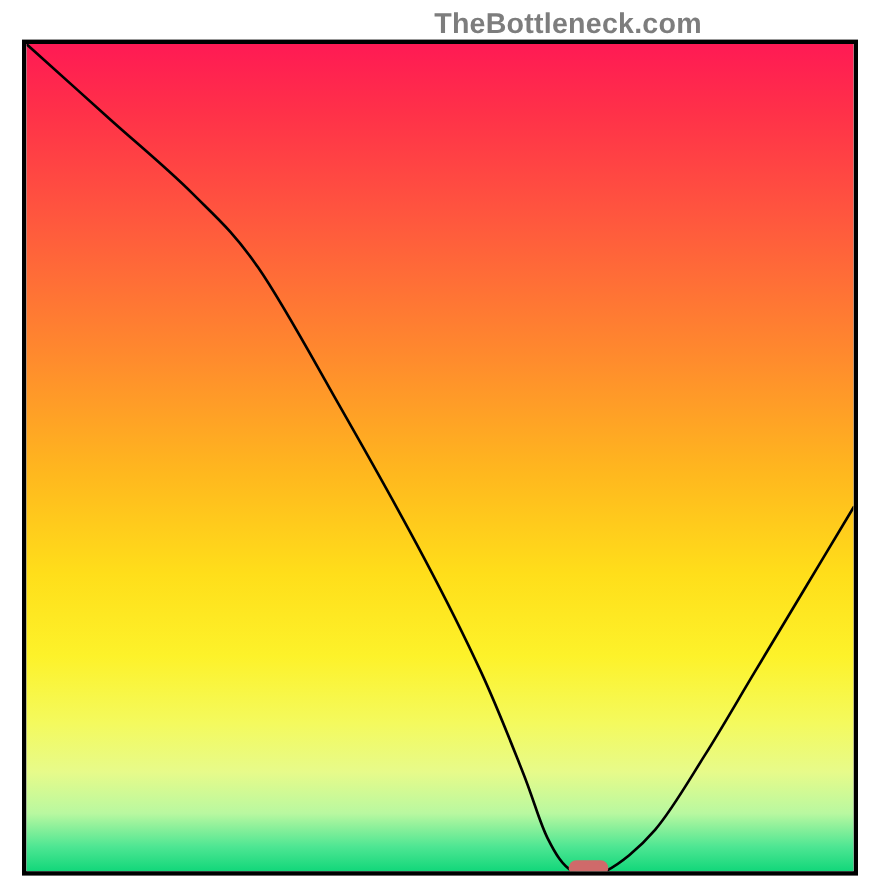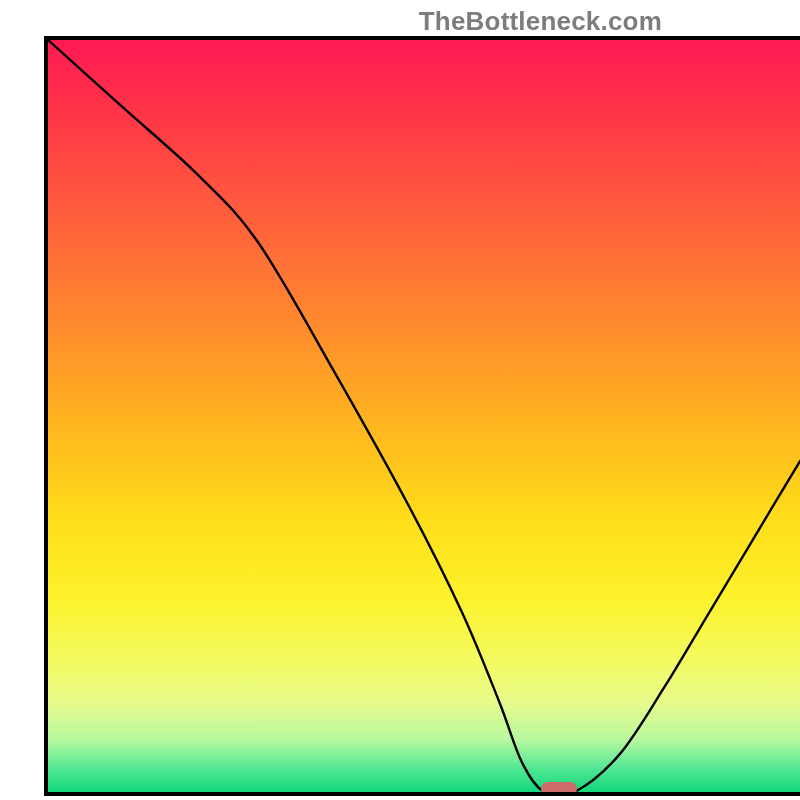--- a/index.html
+++ b/index.html
@@ -2,21 +2,20 @@
 <html><head>
 <meta charset="utf-8">
 <style>
   * { margin: 0; padding: 0; box-sizing: border-box; }
   html, body { width: 800px; height: 800px; overflow: hidden; background: #fff; }
   .stage {
     position: relative;
     width: 658px;
     height: 800px;
     background: #fff;
-    margin-left: 24px;
   }
   .plot {
     position: absolute;
     left: 20px;
     top: 36px;
     width: 760px;
     height: 760px;
     border: 4px solid #000;
     box-sizing: border-box;
     overflow: hidden;

